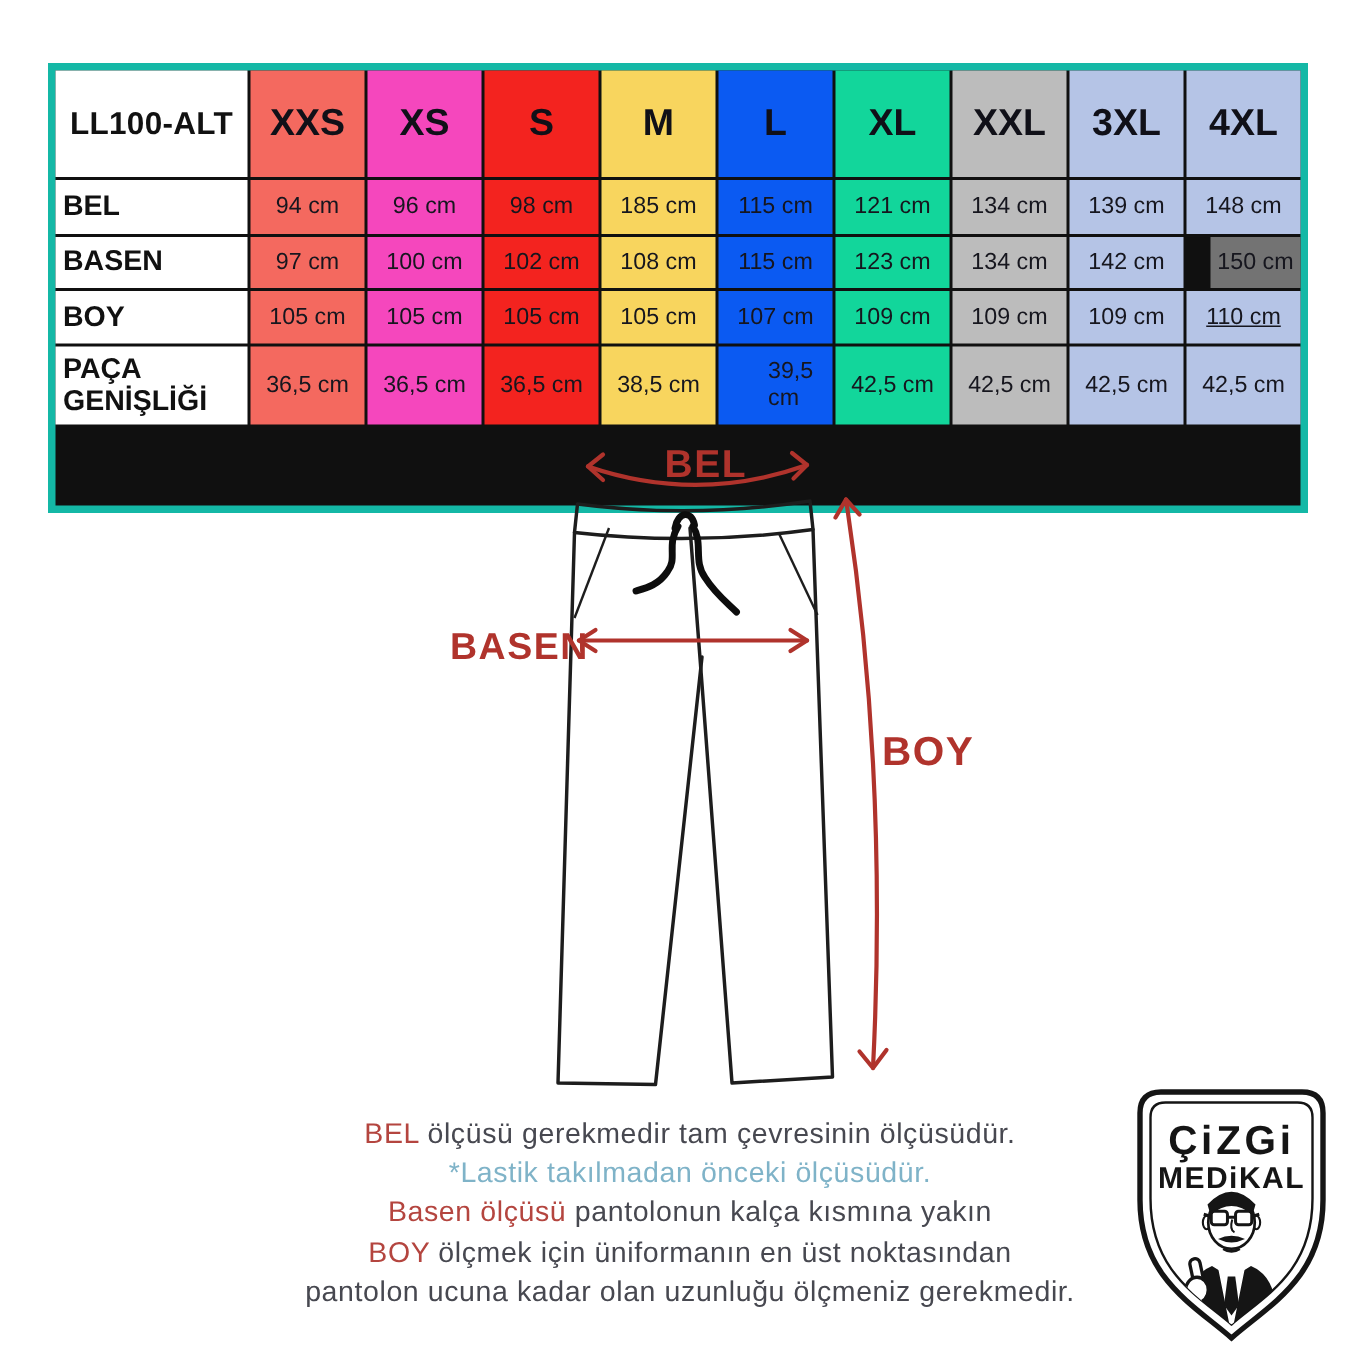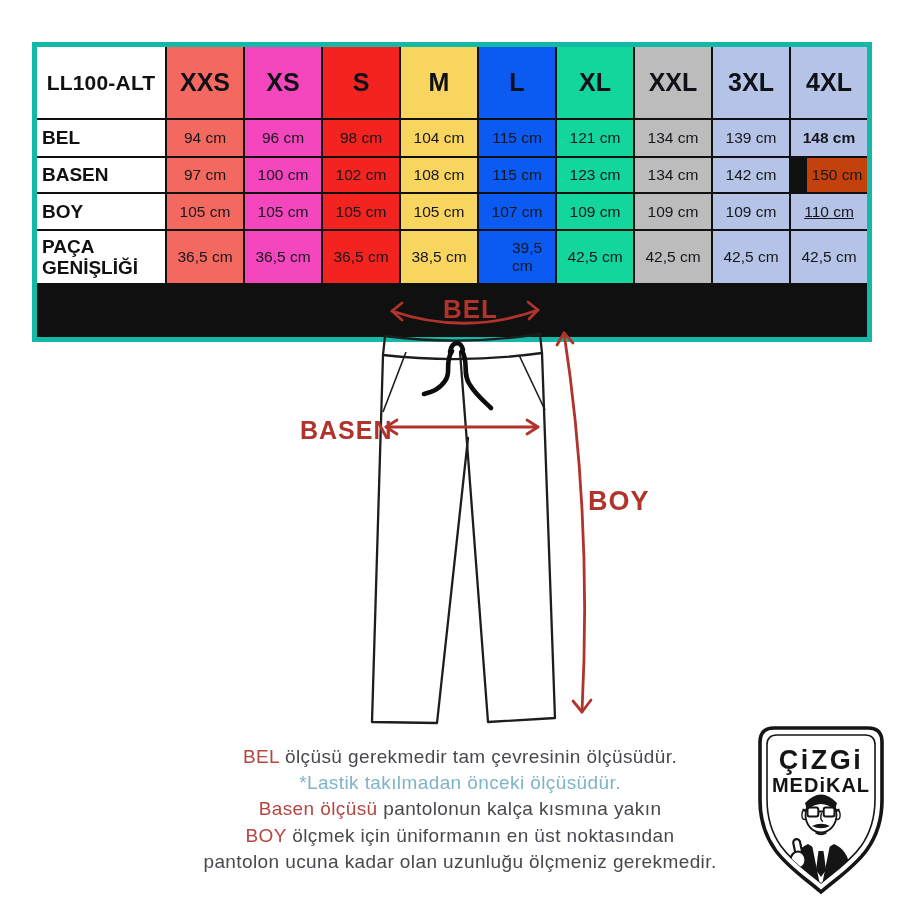--- a/index.html
+++ b/index.html
@@ -54,37 +54,37 @@
     <div class="hcell-size" style="background: rgb(11, 90, 242);">L</div>
     <div class="hcell-size" style="background: rgb(18, 214, 155);">XL</div>
     <div class="hcell-size" style="background: rgb(188, 188, 188);">XXL</div>
     <div class="hcell-size" style="background: rgb(181, 196, 230);">3XL</div>
     <div class="hcell-size" style="background: rgb(181, 196, 230);">4XL</div>
 
     <div class="rlabel">BEL</div>
     <div class="vcell" style="background: rgb(244, 105, 95);">94 cm</div>
     <div class="vcell" style="background: rgb(245, 71, 189);">96 cm</div>
     <div class="vcell" style="background: rgb(243, 35, 31);">98 cm</div>
-    <div class="vcell" style="background: rgb(248, 213, 94);">104 cm</div>
+    <div class="vcell" style="background: rgb(248, 213, 94);">185 cm</div>
     <div class="vcell" style="background: rgb(11, 90, 242);">115 cm</div>
     <div class="vcell" style="background: rgb(18, 214, 155);">121 cm</div>
     <div class="vcell" style="background: rgb(188, 188, 188);">134 cm</div>
     <div class="vcell" style="background: rgb(181, 196, 230);">139 cm</div>
-    <div class="vcell" style="background: rgb(181, 196, 230); font-weight: bold;">148 cm</div>
+    <div class="vcell" style="background: rgb(181, 196, 230);">148 cm</div>
 
     <div class="rlabel">BASEN</div>
     <div class="vcell" style="background: rgb(244, 105, 95);">97 cm</div>
     <div class="vcell" style="background: rgb(245, 71, 189);">100 cm</div>
     <div class="vcell" style="background: rgb(243, 35, 31);">102 cm</div>
     <div class="vcell" style="background: rgb(248, 213, 94);">108 cm</div>
     <div class="vcell" style="background: rgb(11, 90, 242);">115 cm</div>
     <div class="vcell" style="background: rgb(18, 214, 155);">123 cm</div>
     <div class="vcell" style="background: rgb(188, 188, 188);">134 cm</div>
     <div class="vcell" style="background: rgb(181, 196, 230);">142 cm</div>
-    <div class="vcell" style="background: #c2410c; margin-left: 16px;">150 cm</div>
+    <div class="vcell" style="background: #737373; margin-left: 16px;">150 cm</div>
 
     <div class="rlabel">BOY</div>
     <div class="vcell" style="background: rgb(244, 105, 95);">105 cm</div>
     <div class="vcell" style="background: rgb(245, 71, 189);">105 cm</div>
     <div class="vcell" style="background: rgb(243, 35, 31);">105 cm</div>
     <div class="vcell" style="background: rgb(248, 213, 94);">105 cm</div>
     <div class="vcell" style="background: rgb(11, 90, 242);">107 cm</div>
     <div class="vcell" style="background: rgb(18, 214, 155);">109 cm</div>
     <div class="vcell" style="background: rgb(188, 188, 188);">109 cm</div>
     <div class="vcell" style="background: rgb(181, 196, 230);">109 cm</div>

